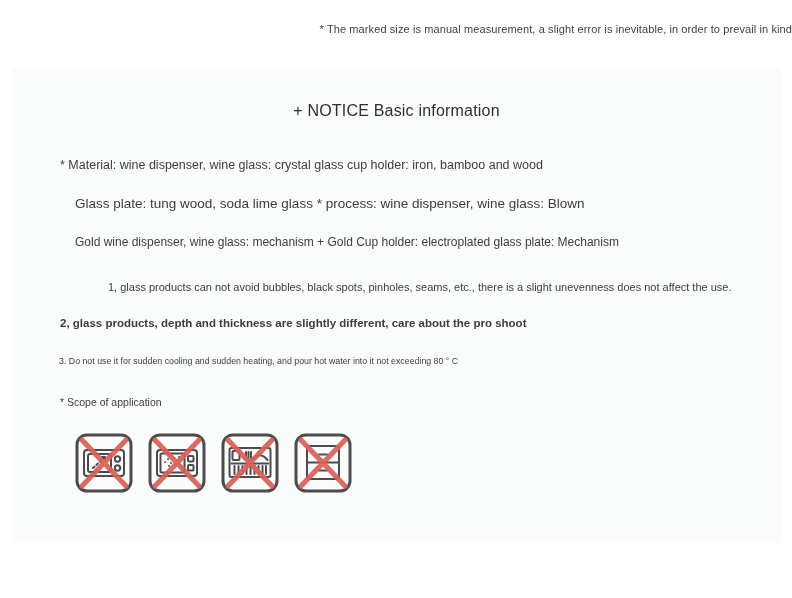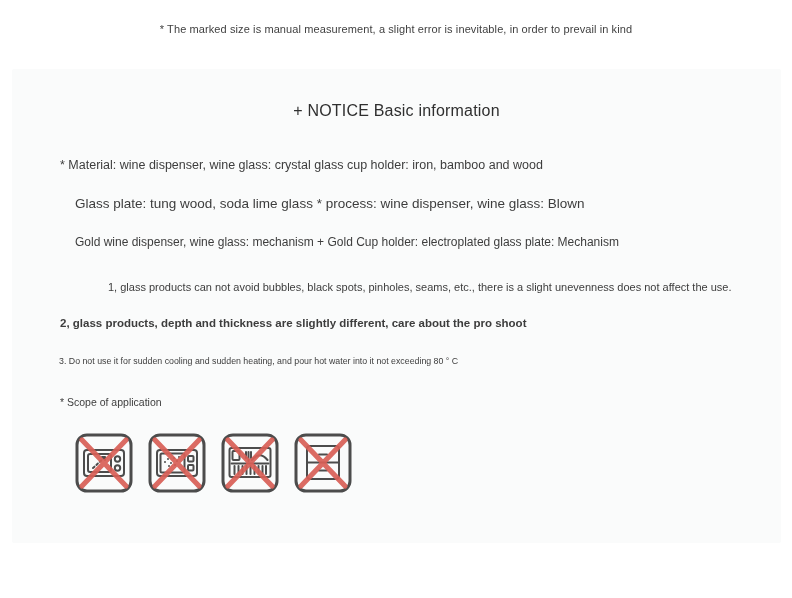--- a/index.html
+++ b/index.html
@@ -12,21 +12,21 @@
   html, body {
     width: 792px; height: 598px;
     background: #ffffff;
     font-family: "Liberation Sans", sans-serif;
     color: var(--text-color);
     overflow: hidden;
   }
   .page { position: relative; width: 792px; height: 598px; }
   .disclaimer {
     position: absolute; top: 23px; left: 0; width: 100%;
-    text-align: center;
+    text-align: right;
     font-size: 11px; color: #3f3f3f;
     letter-spacing: 0.1px;
   }
   .panel {
     position: absolute; left: 12px; top: 69px;
     width: 769px; height: 474px;
     background: var(--panel-bg);
     border-radius: 2px;
   }
   .panel-title {

